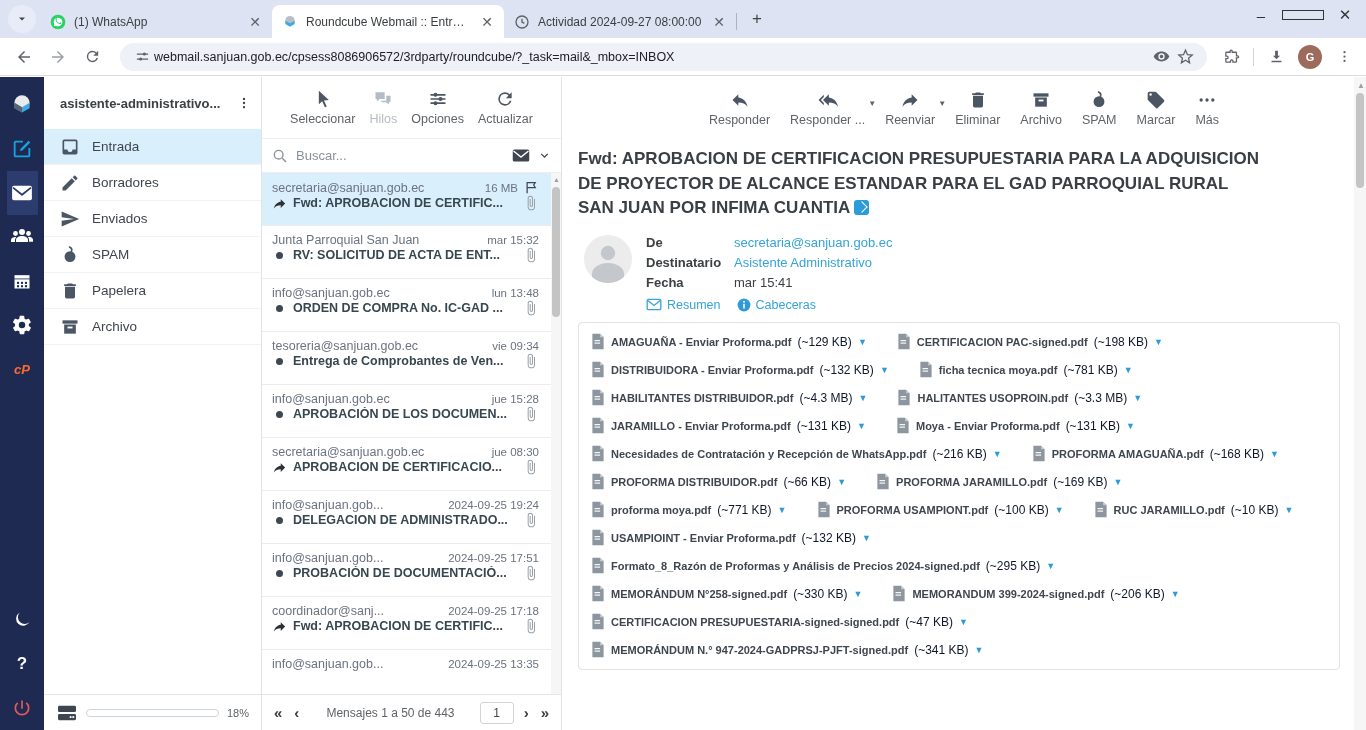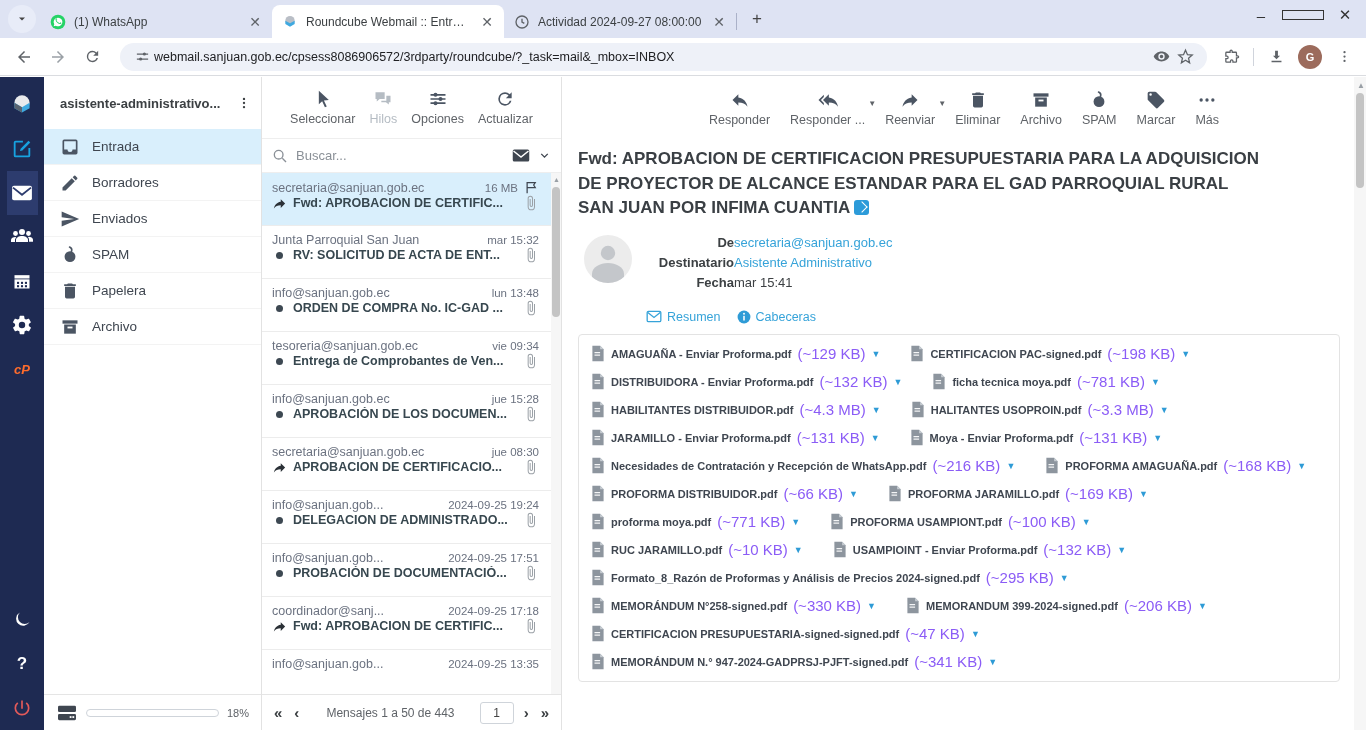--- a/index.html
+++ b/index.html
@@ -77,34 +77,34 @@
   .pgtext { flex:1; text-align:center; }
   .pginput { width:34px; height:22px; border:1px solid #cfd4da; border-radius:3px; text-align:center; font-size:12px; color:#444; }
 
   .reader { flex:1; display:flex; flex-direction:column; background:#fff; position:relative; }
   .rtoolbar { height:62px; display:flex; align-items:center; justify-content:center; gap:20px; }
   .reader-body { flex:1; padding:8px 26px 0 16px; overflow:hidden; }
   .subject { font-size:17px; font-weight:bold; color:#3a3f44; line-height:1.45; max-width:690px; }
   .subj-icon { display:inline-block; width:15px; height:15px; background:#2c9bd9; border-radius:3px; position:relative; vertical-align:-2px; }
   .subj-icon::after { content:""; position:absolute; left:4px; top:3px; width:7px; height:7px; border-left:1.5px solid #fff; border-bottom:1.5px solid #fff; transform:rotate(225deg); }
 
-  .headers { display:flex; gap:14px; margin:14px 0 10px 6px;text-align:right; }
+  .headers { display:flex; gap:14px; margin:14px 0 10px 6px; }
   .havatar { width:48px; height:48px; border-radius:50%; background:#ececec; overflow:hidden; flex:0 0 48px; }
   .hrows { font-size:13px; }
   .hrow { display:flex; margin-bottom:5px; }
   .hlabel { width:88px; font-weight:bold; color:#3c4043; }
   .hvalue { color:#3c4043; }
   .hvalue.link { color:var(--accent,#36a3d9); cursor:pointer; }
-  .hactions { display:flex; gap:16px; margin-top:20px; }
+  .hactions { display:flex; gap:16px; margin-top:8px; }
   .haction { display:flex; align-items:center; gap:5px; font-size:12.5px; color:var(--accent,#36a3d9); cursor:pointer; }
 
   .attbox { border:1px solid #e3e3e3; border-radius:4px; margin-top:10px; padding:8px 12px; display:flex; flex-wrap:wrap; column-gap:30px; row-gap:6px; max-width:762px; }
   .att { display:inline-flex; align-items:center; gap:6px; cursor:pointer; height:22px; }
   .att-name { font-size:11px; font-weight:bold; color:#3f4650; }
-  .att-size { font-size:15px; color:#8b5cf6; }
+  .att-size { font-size:12px; color:#0f172a; }
   .att-caret { font-size:9px; color:#2e9bd6; }
 
   .v-sb { position:absolute; right:0; top:0; bottom:0; width:12px; background:#f6f6f6; }
   .v-sb .thumb { position:absolute; top:16px; left:2px; width:8px; height:95px; background:#c4c4c4; border-radius:4px; }
   .v-sb .arr { position:absolute; top:4px; left:3px; font-size:8px; color:#9aa0a6; }
 
   svg { display:block; }
 </style>
 </head>
 <body>

